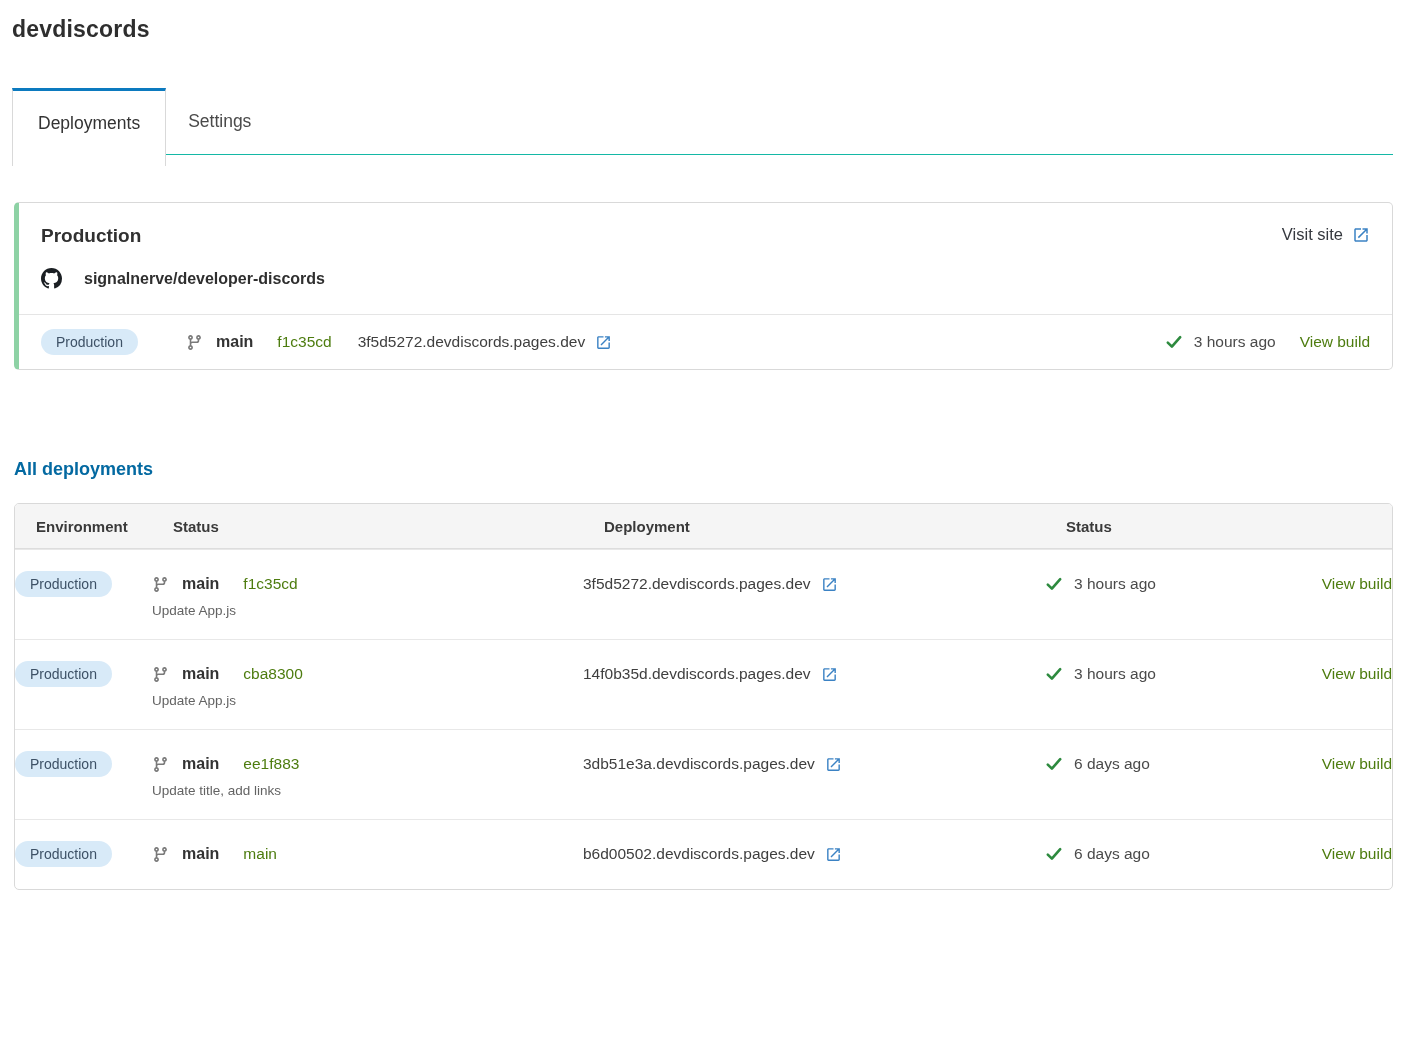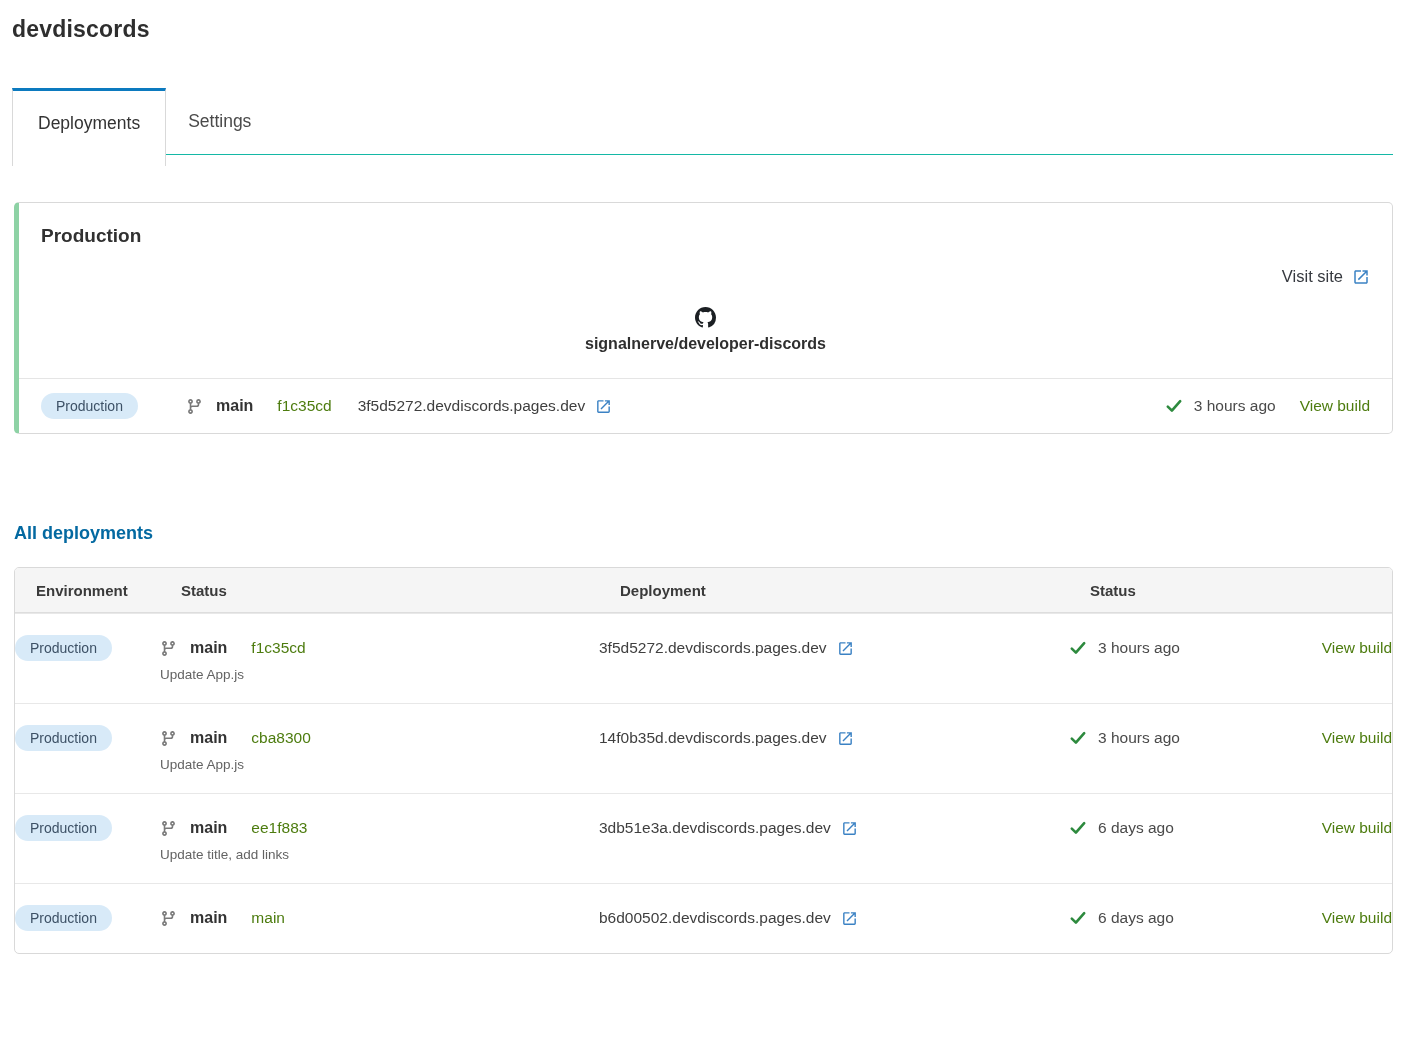--- a/index.html
+++ b/index.html
@@ -63,29 +63,27 @@
   }
   .prod-title { font-size: 19px; font-weight: 700; color: #313131; }
   .visit-site {
     display: inline-flex;
     align-items: center;
     gap: 9px;
     font-size: 16.5px;
     color: #36393f;
     text-decoration: none;
     cursor: pointer;
-    margin-top: 42px;
   }
   .prod-desc { font-size: 15.5px; color: #4a4a4a; margin-bottom: 26px; }
   .repo-row {
     display: flex;
     align-items: center;
-    gap: 7px;
+    gap: 22px;
     margin-bottom: 25px;
-    flex-direction: column;
   }
   .repo-name { font-size: 16px; font-weight: 700; color: #2f2f2f; }
   .domains-row { display: flex; align-items: baseline; margin-bottom: 21px; }
   .domains-label { font-size: 13px; font-weight: 700; color: #555555; margin-right: 26px; }
   .domains-value { font-size: 15.5px; color: #4a4a4a; }
   .prod-deploy-row {
     border-top: 1px solid #e5e5e5;
     height: 55px;
     display: flex;
     align-items: center;
@@ -126,21 +124,20 @@
     border: 1px solid #d9d9d9;
     border-radius: 5px;
     background: #fff;
     overflow: hidden;
   }
   .t-grid {
     display: grid;
     grid-template-columns: 137px 431px 462px 218px 1fr;
     padding: 0 22px 0 21px;
     align-items: start;
-    gap: 8px;
   }
   .t-header {
     background: #f5f5f5;
     border-bottom: 1px solid #dddddd;
     height: 45px;
     align-items: center;
   }
   .t-header .th { font-size: 15px; font-weight: 700; color: #3a3a3a; }
   .t-row { padding: 20px 0 21px 0; border-top: 1px solid #e8e8e8; }
   .t-row:first-of-type { border-top: none; }

